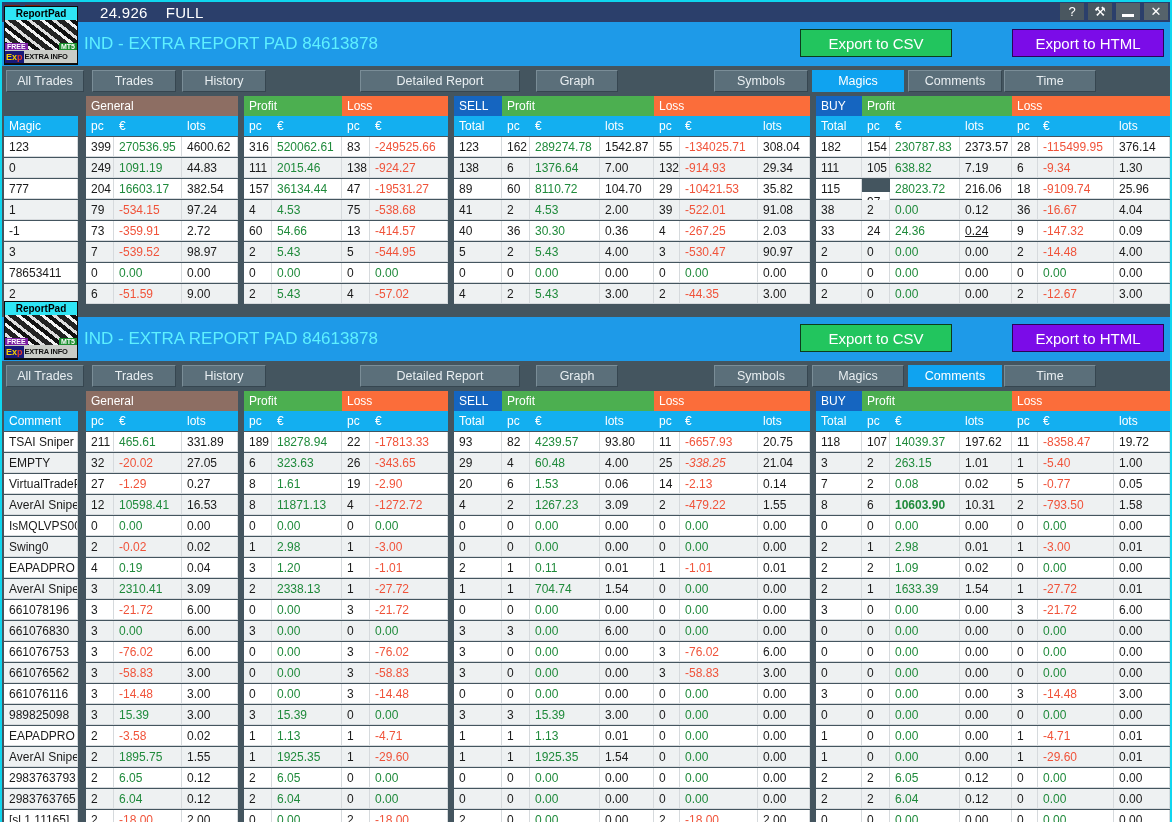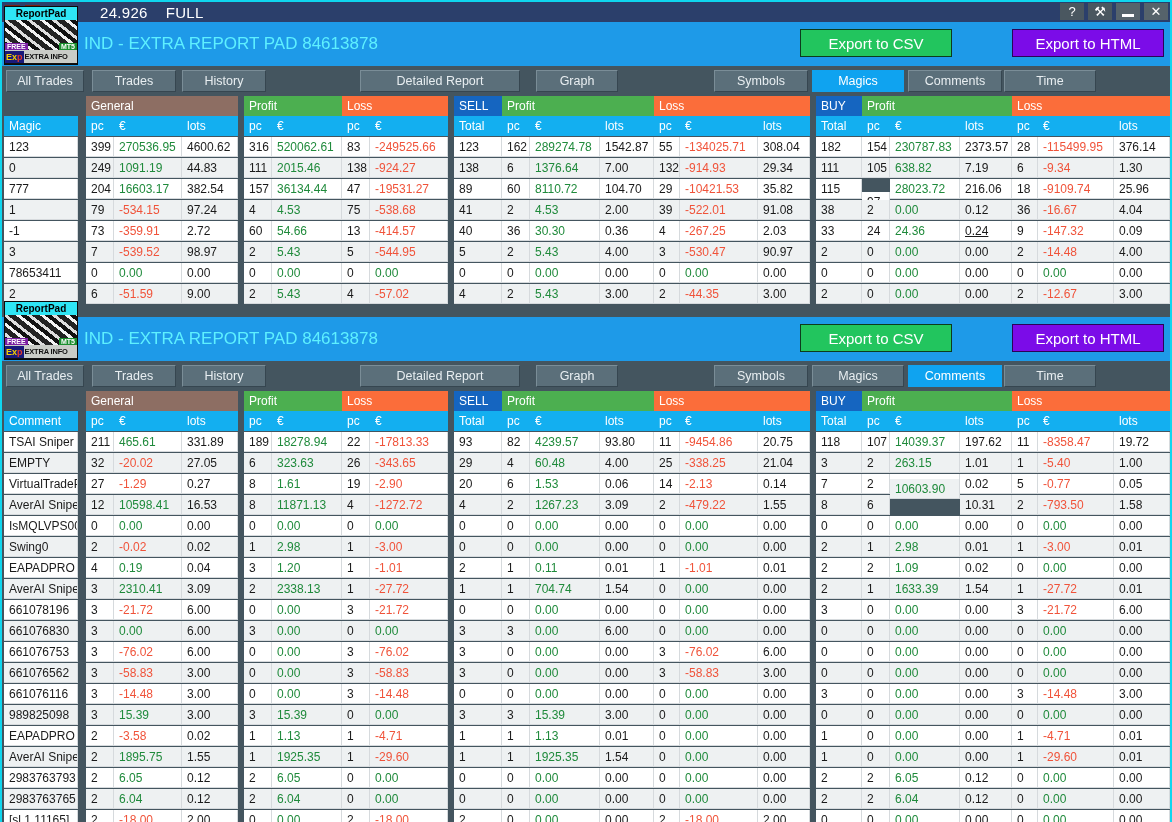--- a/index.html
+++ b/index.html
@@ -477,21 +477,21 @@
           <div class="cell" style="left:180px;top:41px;width:56px;">331.89</div>
           <div class="cell" style="left:242px;top:41px;width:28px;">189</div>
           <div class="cell pos" style="left:270px;top:41px;width:70px;">18278.94</div>
           <div class="cell" style="left:340px;top:41px;width:28px;">22</div>
           <div class="cell neg" style="left:368px;top:41px;width:78px;">-17813.33</div>
           <div class="cell" style="left:452px;top:41px;width:48px;">93</div>
           <div class="cell" style="left:500px;top:41px;width:28px;">82</div>
           <div class="cell pos" style="left:528px;top:41px;width:70px;">4239.57</div>
           <div class="cell" style="left:598px;top:41px;width:54px;">93.80</div>
           <div class="cell" style="left:652px;top:41px;width:26px;">11</div>
-          <div class="cell neg" style="left:678px;top:41px;width:78px;">-9454.86</div>
+          <div class="cell neg" style="left:678px;top:41px;width:78px;">-6657.93</div>
           <div class="cell" style="left:756px;top:41px;width:52px;">20.75</div>
           <div class="cell" style="left:814px;top:41px;width:46px;">118</div>
           <div class="cell" style="left:860px;top:41px;width:28px;">107</div>
           <div class="cell pos" style="left:888px;top:41px;width:70px;">14039.37</div>
           <div class="cell" style="left:958px;top:41px;width:52px;">197.62</div>
           <div class="cell" style="left:1010px;top:41px;width:26px;">11</div>
           <div class="cell neg" style="left:1036px;top:41px;width:76px;">-8358.47</div>
           <div class="cell" style="left:1112px;top:41px;width:56px;">19.72</div>
           <div class="cell alt" style="left:2px;top:62px;width:74px;">EMPTY</div>
           <div class="cell alt" style="left:84px;top:62px;width:28px;">32</div>
@@ -499,21 +499,21 @@
           <div class="cell alt" style="left:180px;top:62px;width:56px;">27.05</div>
           <div class="cell alt" style="left:242px;top:62px;width:28px;">6</div>
           <div class="cell alt pos" style="left:270px;top:62px;width:70px;">323.63</div>
           <div class="cell alt" style="left:340px;top:62px;width:28px;">26</div>
           <div class="cell alt neg" style="left:368px;top:62px;width:78px;">-343.65</div>
           <div class="cell alt" style="left:452px;top:62px;width:48px;">29</div>
           <div class="cell alt" style="left:500px;top:62px;width:28px;">4</div>
           <div class="cell alt pos" style="left:528px;top:62px;width:70px;">60.48</div>
           <div class="cell alt" style="left:598px;top:62px;width:54px;">4.00</div>
           <div class="cell alt" style="left:652px;top:62px;width:26px;">25</div>
-          <div class="cell alt neg" style="left:678px;top:62px;width:78px;">-338.25</div>
+          <div class="cell alt neg" style="left:678px;top:62px;width:78px;font-style:italic;">-338.25</div>
           <div class="cell alt" style="left:756px;top:62px;width:52px;">21.04</div>
           <div class="cell alt" style="left:814px;top:62px;width:46px;">3</div>
           <div class="cell alt" style="left:860px;top:62px;width:28px;">2</div>
           <div class="cell alt pos" style="left:888px;top:62px;width:70px;">263.15</div>
           <div class="cell alt" style="left:958px;top:62px;width:52px;">1.01</div>
           <div class="cell alt" style="left:1010px;top:62px;width:26px;">1</div>
           <div class="cell alt neg" style="left:1036px;top:62px;width:76px;">-5.40</div>
           <div class="cell alt" style="left:1112px;top:62px;width:56px;">1.00</div>
           <div class="cell" style="left:2px;top:83px;width:74px;">VirtualTradePad</div>
           <div class="cell" style="left:84px;top:83px;width:29px;">27</div>
@@ -547,21 +547,21 @@
           <div class="cell alt neg" style="left:368px;top:104px;width:78px;">-1272.72</div>
           <div class="cell alt" style="left:452px;top:104px;width:48px;">4</div>
           <div class="cell alt" style="left:500px;top:104px;width:28px;">2</div>
           <div class="cell alt pos" style="left:528px;top:104px;width:70px;">1267.23</div>
           <div class="cell alt" style="left:598px;top:104px;width:54px;">3.09</div>
           <div class="cell alt" style="left:652px;top:104px;width:26px;">2</div>
           <div class="cell alt neg" style="left:678px;top:104px;width:78px;">-479.22</div>
           <div class="cell alt" style="left:756px;top:104px;width:52px;">1.55</div>
           <div class="cell alt" style="left:814px;top:104px;width:46px;">8</div>
           <div class="cell alt" style="left:860px;top:104px;width:28px;">6</div>
-          <div class="cell alt pos" style="left:888px;top:88px;width:70px;">10603.90</div>
+          <div class="cell alt pos" style="left:888px;top:104px;width:70px;font-weight:bold;">10603.90</div>
           <div class="cell alt" style="left:958px;top:104px;width:52px;">10.31</div>
           <div class="cell alt" style="left:1010px;top:104px;width:26px;">2</div>
           <div class="cell alt neg" style="left:1036px;top:104px;width:76px;">-793.50</div>
           <div class="cell alt" style="left:1112px;top:104px;width:56px;">1.58</div>
           <div class="cell" style="left:2px;top:125px;width:74px;">IsMQLVPS00</div>
           <div class="cell" style="left:84px;top:125px;width:28px;">0</div>
           <div class="cell pos" style="left:112px;top:125px;width:68px;">0.00</div>
           <div class="cell" style="left:180px;top:125px;width:56px;">0.00</div>
           <div class="cell" style="left:242px;top:125px;width:28px;">0</div>
           <div class="cell pos" style="left:270px;top:125px;width:70px;">0.00</div>

